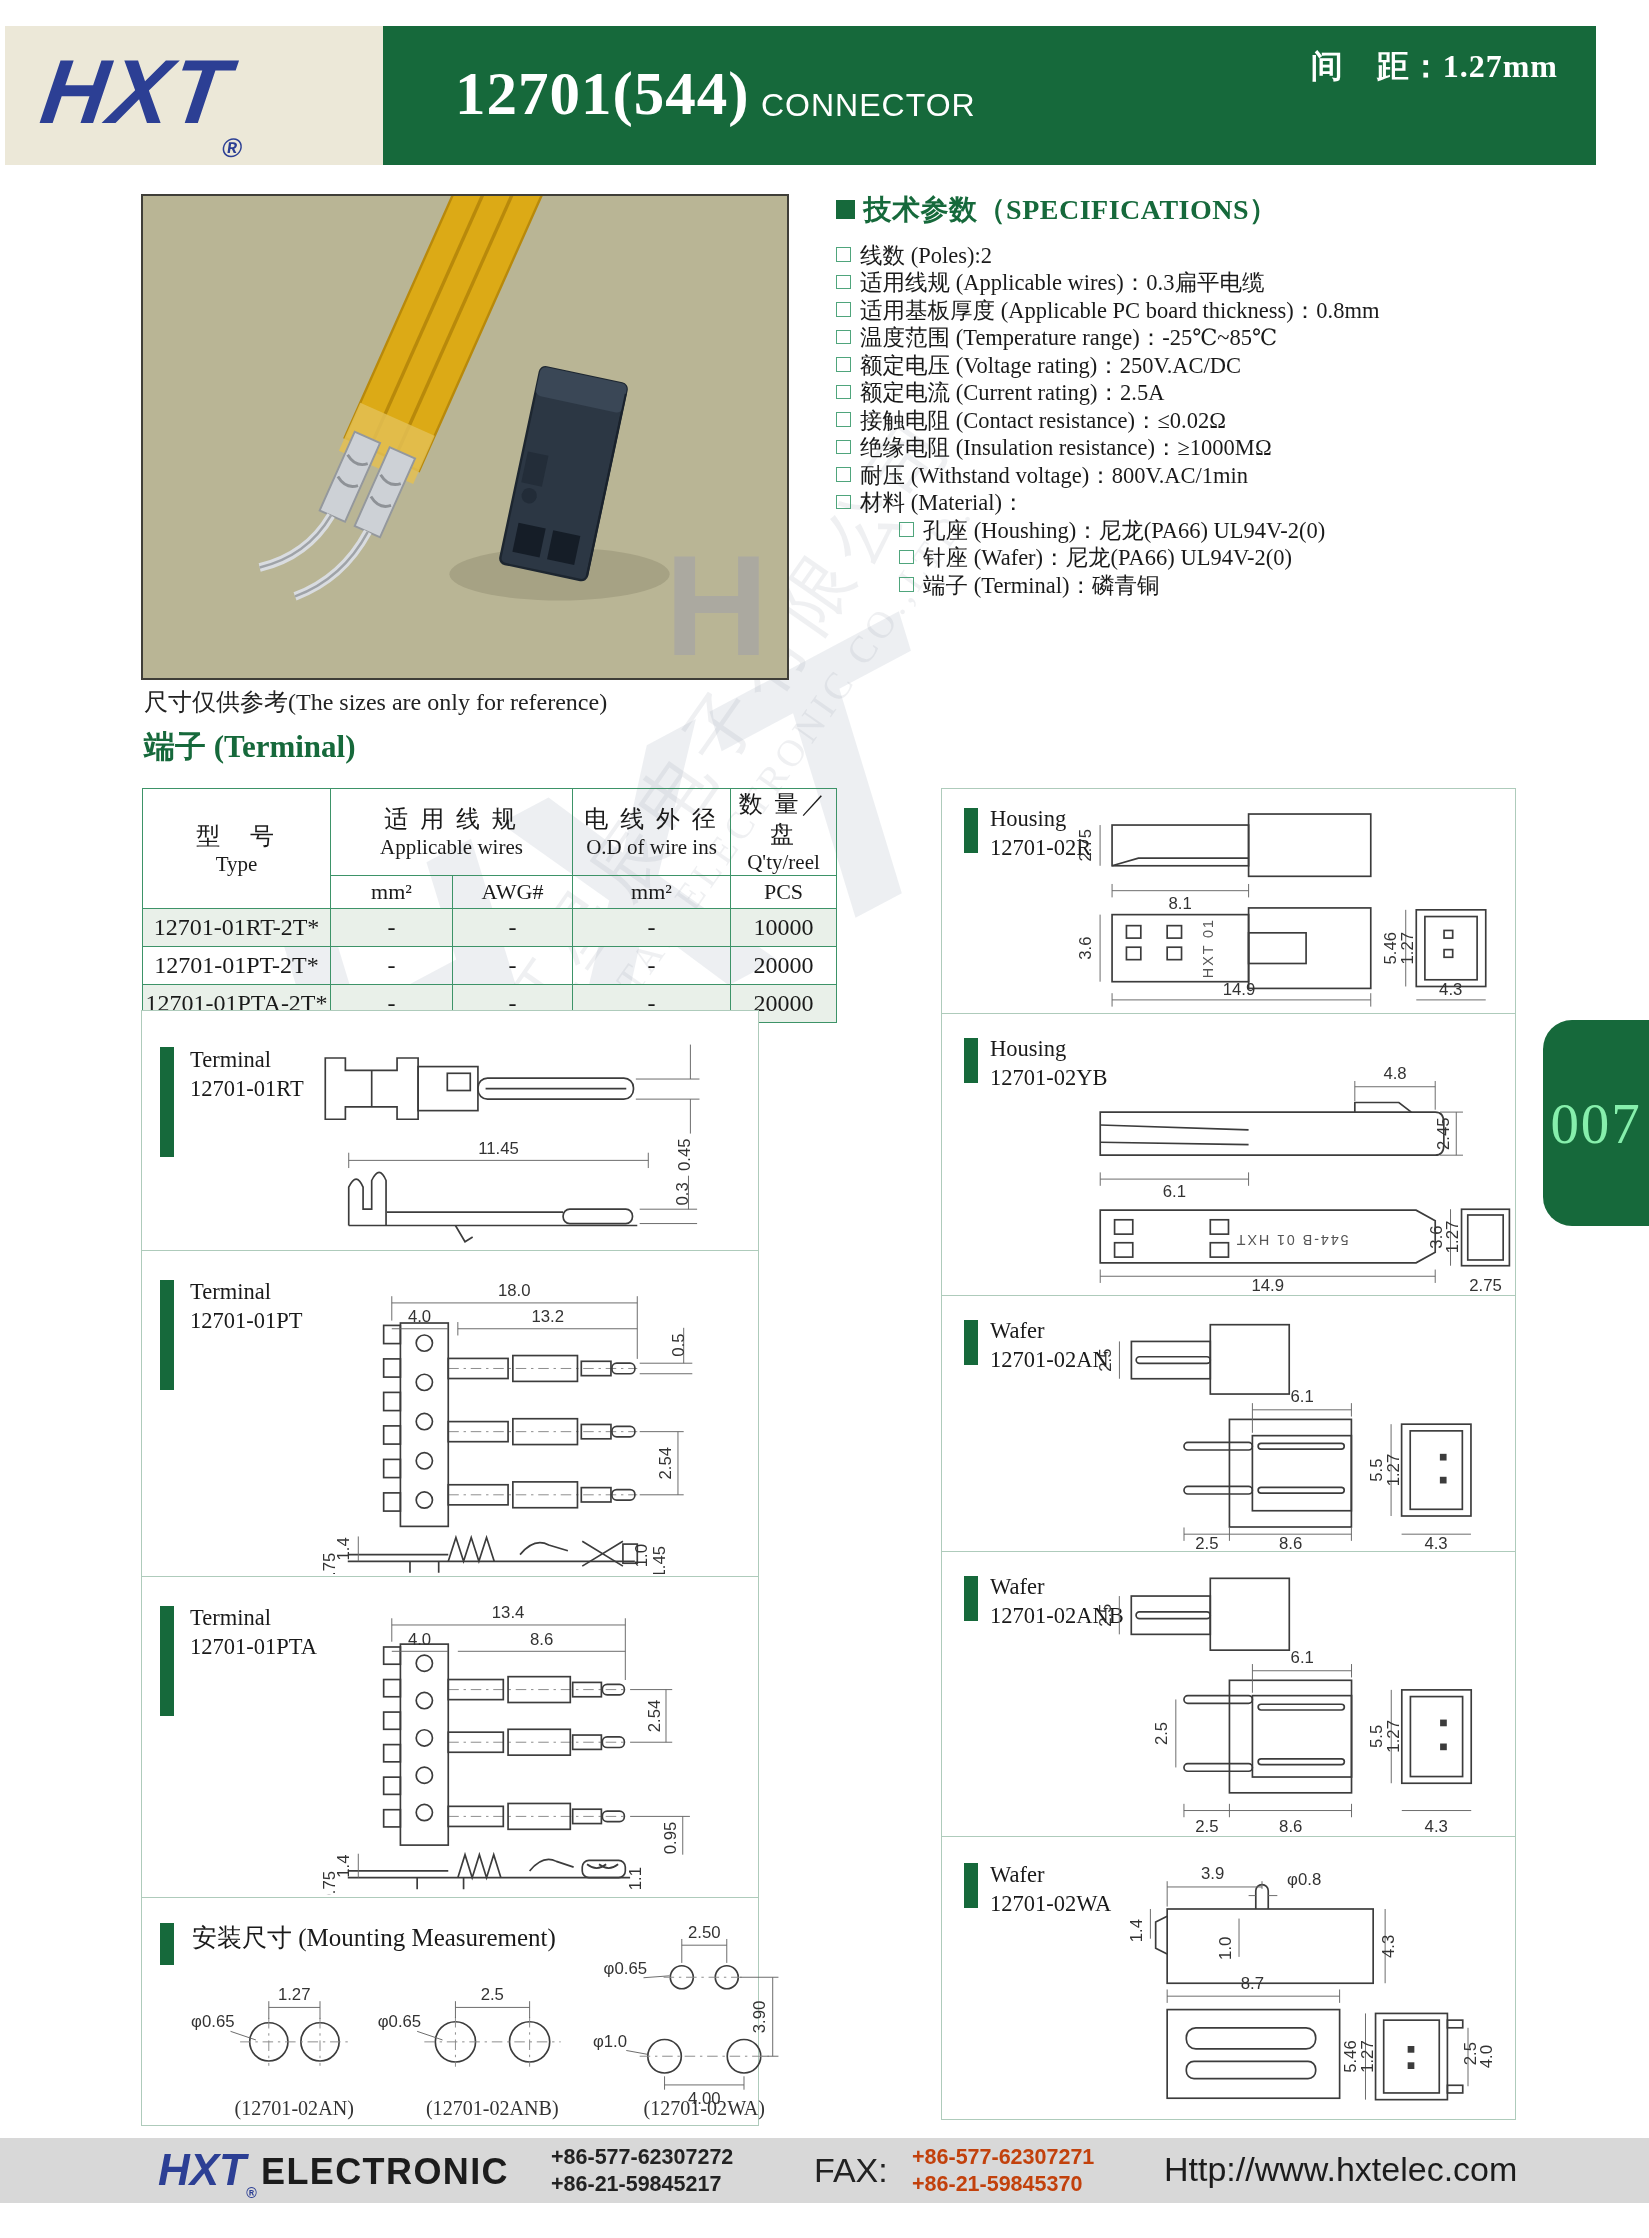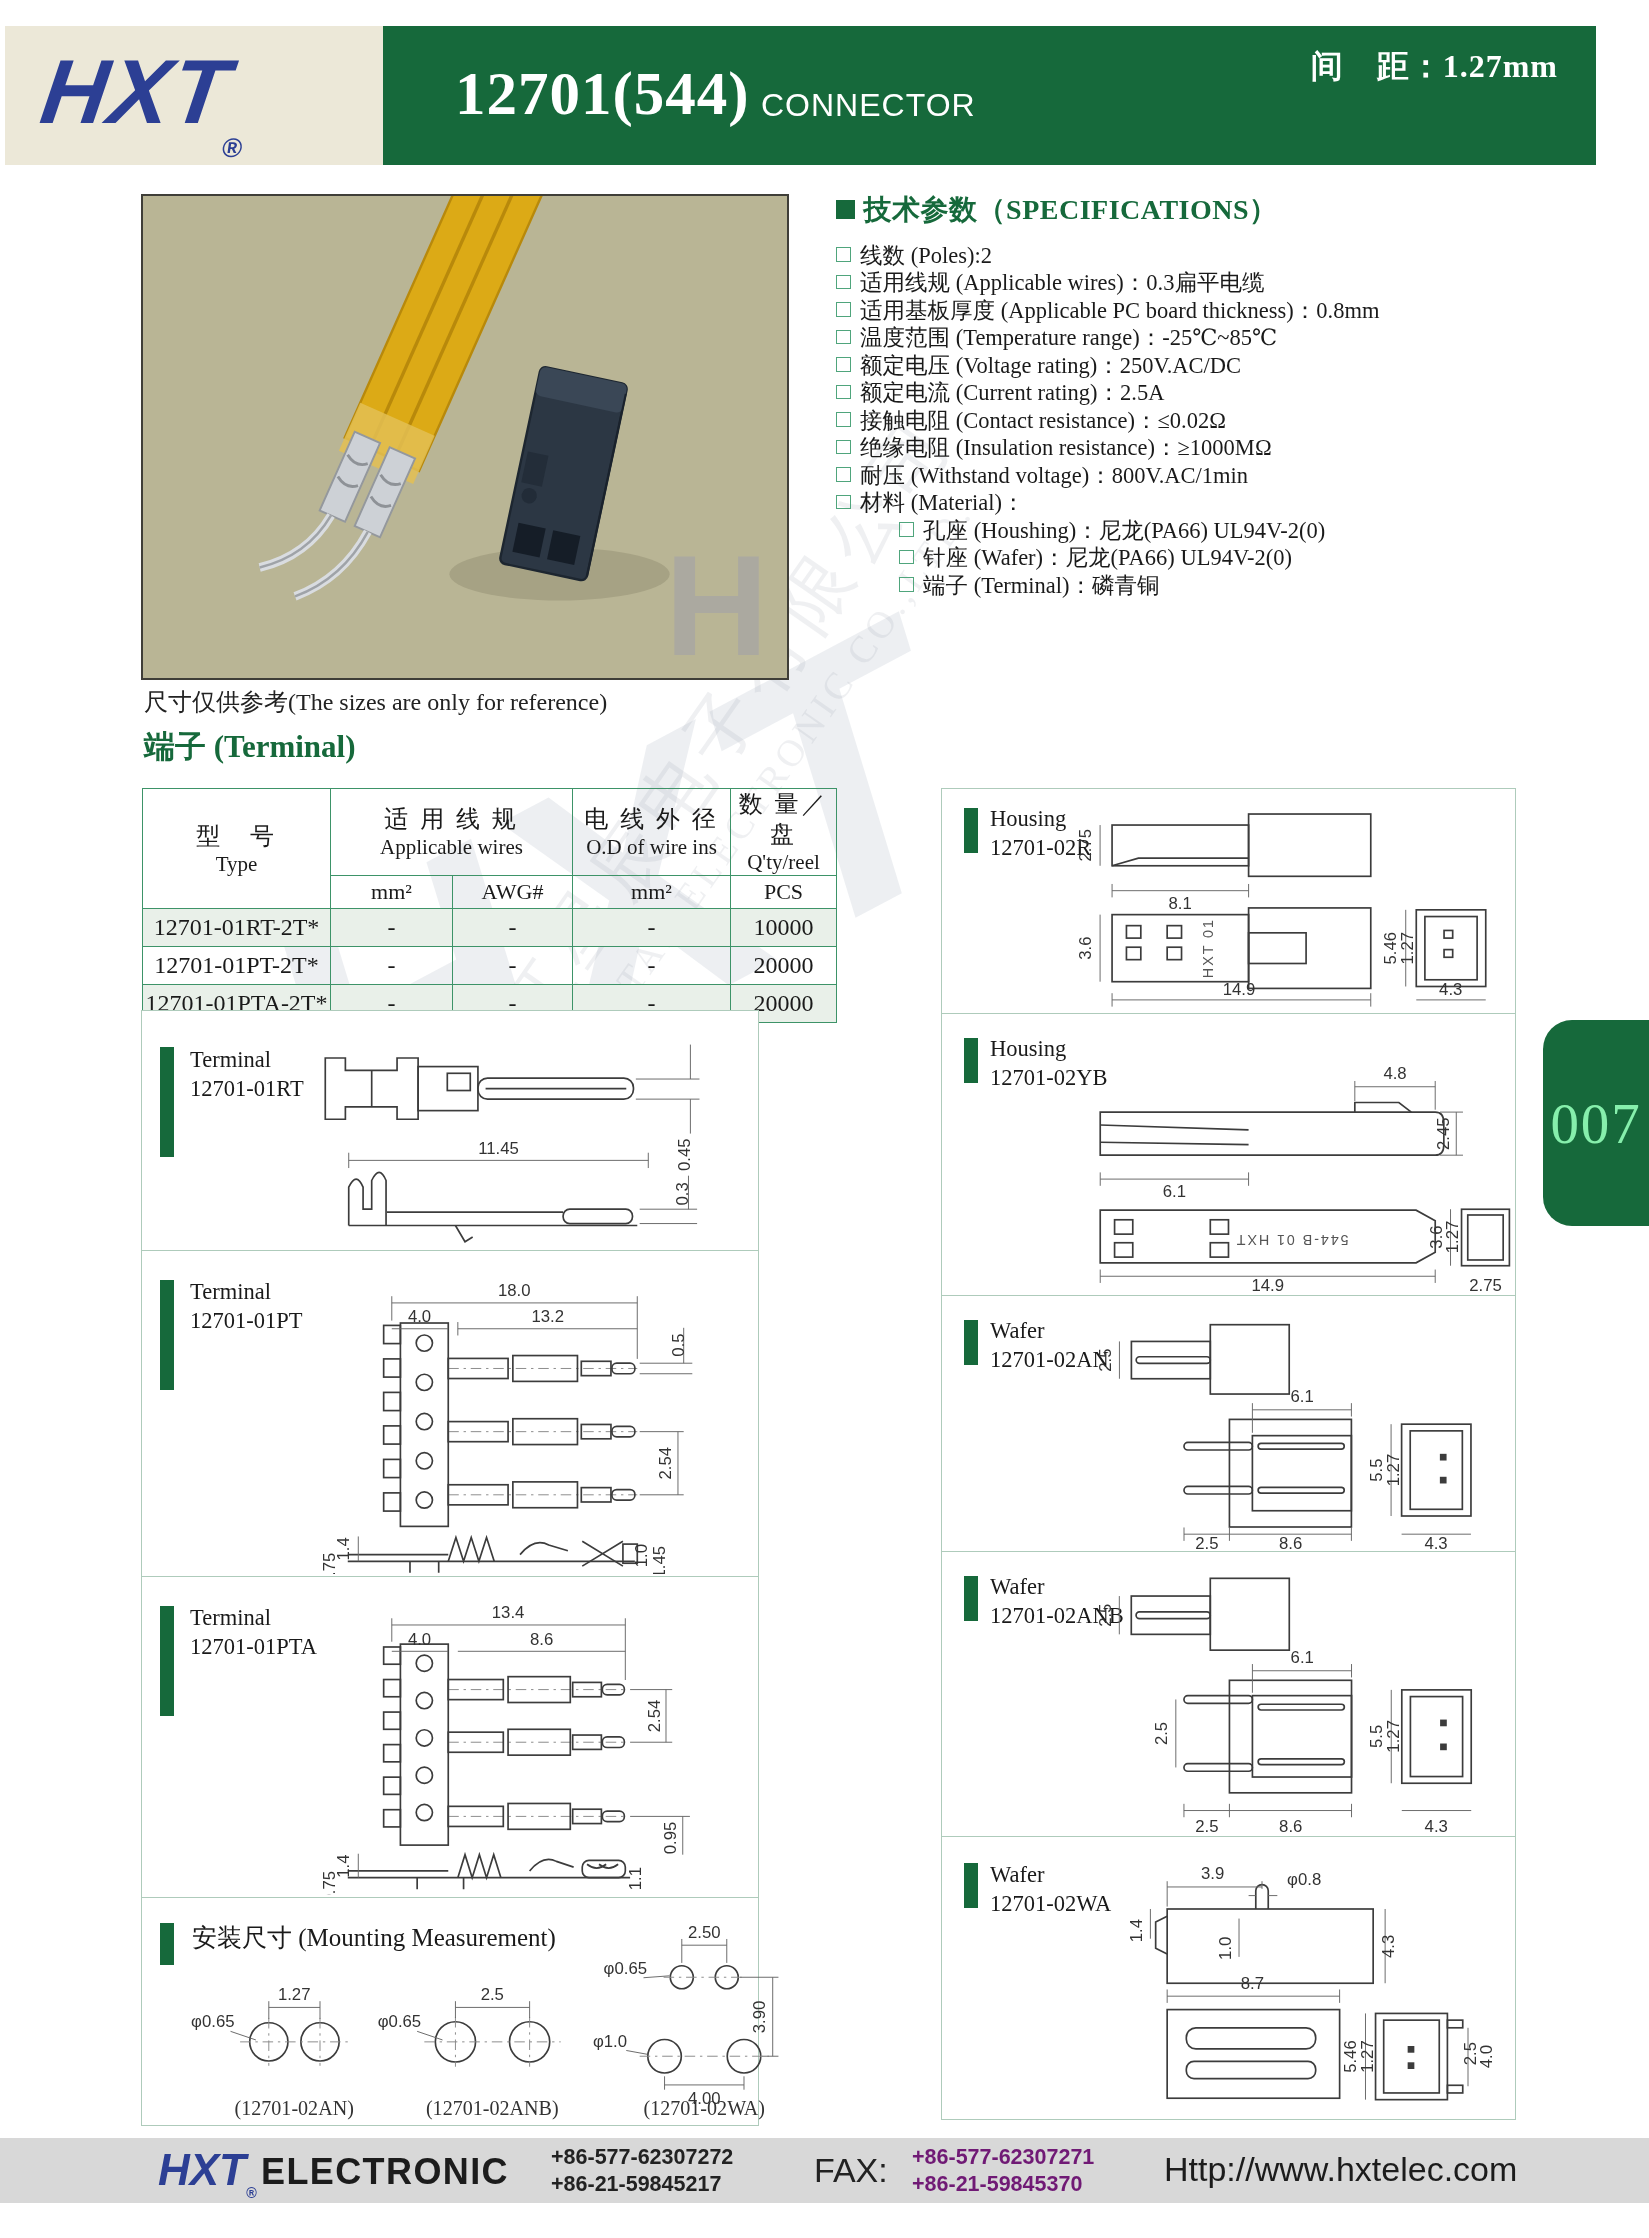--- a/index.html
+++ b/index.html
@@ -74,21 +74,21 @@
   .footer{position:absolute;left:0;top:2138px;width:1649px;height:65px;background:#d8d8d8;}
   .f-brand{position:absolute;left:158px;top:6.7px;font-family:"Liberation Sans",sans-serif;
            font-style:italic;font-weight:bold;font-size:44px;color:#2c3f94;}
   .f-brand .reg{font-size:14.4px;vertical-align:-13.4px;}
   .f-name{position:absolute;left:261px;top:13.4px;font-family:"Liberation Sans",sans-serif;
           font-weight:bold;font-size:36px;color:#1c1c1c;letter-spacing:1.4px;font-style:normal;}
   .f-tel{position:absolute;left:551px;top:5.7px;font-family:"Liberation Sans",sans-serif;
          font-weight:bold;font-size:21.5px;line-height:27px;color:#222;}
   .f-fax-label{position:absolute;left:814px;top:13.4px;font-family:"Liberation Sans",sans-serif;font-size:34px;color:#222;}
   .f-fax{position:absolute;left:912px;top:5.7px;font-family:"Liberation Sans",sans-serif;
-         font-weight:bold;font-size:21.5px;line-height:27px;color:#701a75;}
+         font-weight:bold;font-size:21.5px;line-height:27px;color:#c2410c;}
   .f-web{position:absolute;left:1164px;top:11.5px;font-family:"Liberation Sans",sans-serif;font-size:34px;color:#1c1c1c;text-decoration:none;}
 </style>
 </head>
 <body>
 
 <div class="page">
 
   <div class="wm wm-logo">HXT</div>
   <div class="wm wm-text">
     <span>乐清市红星辰电子有限公司</span>

